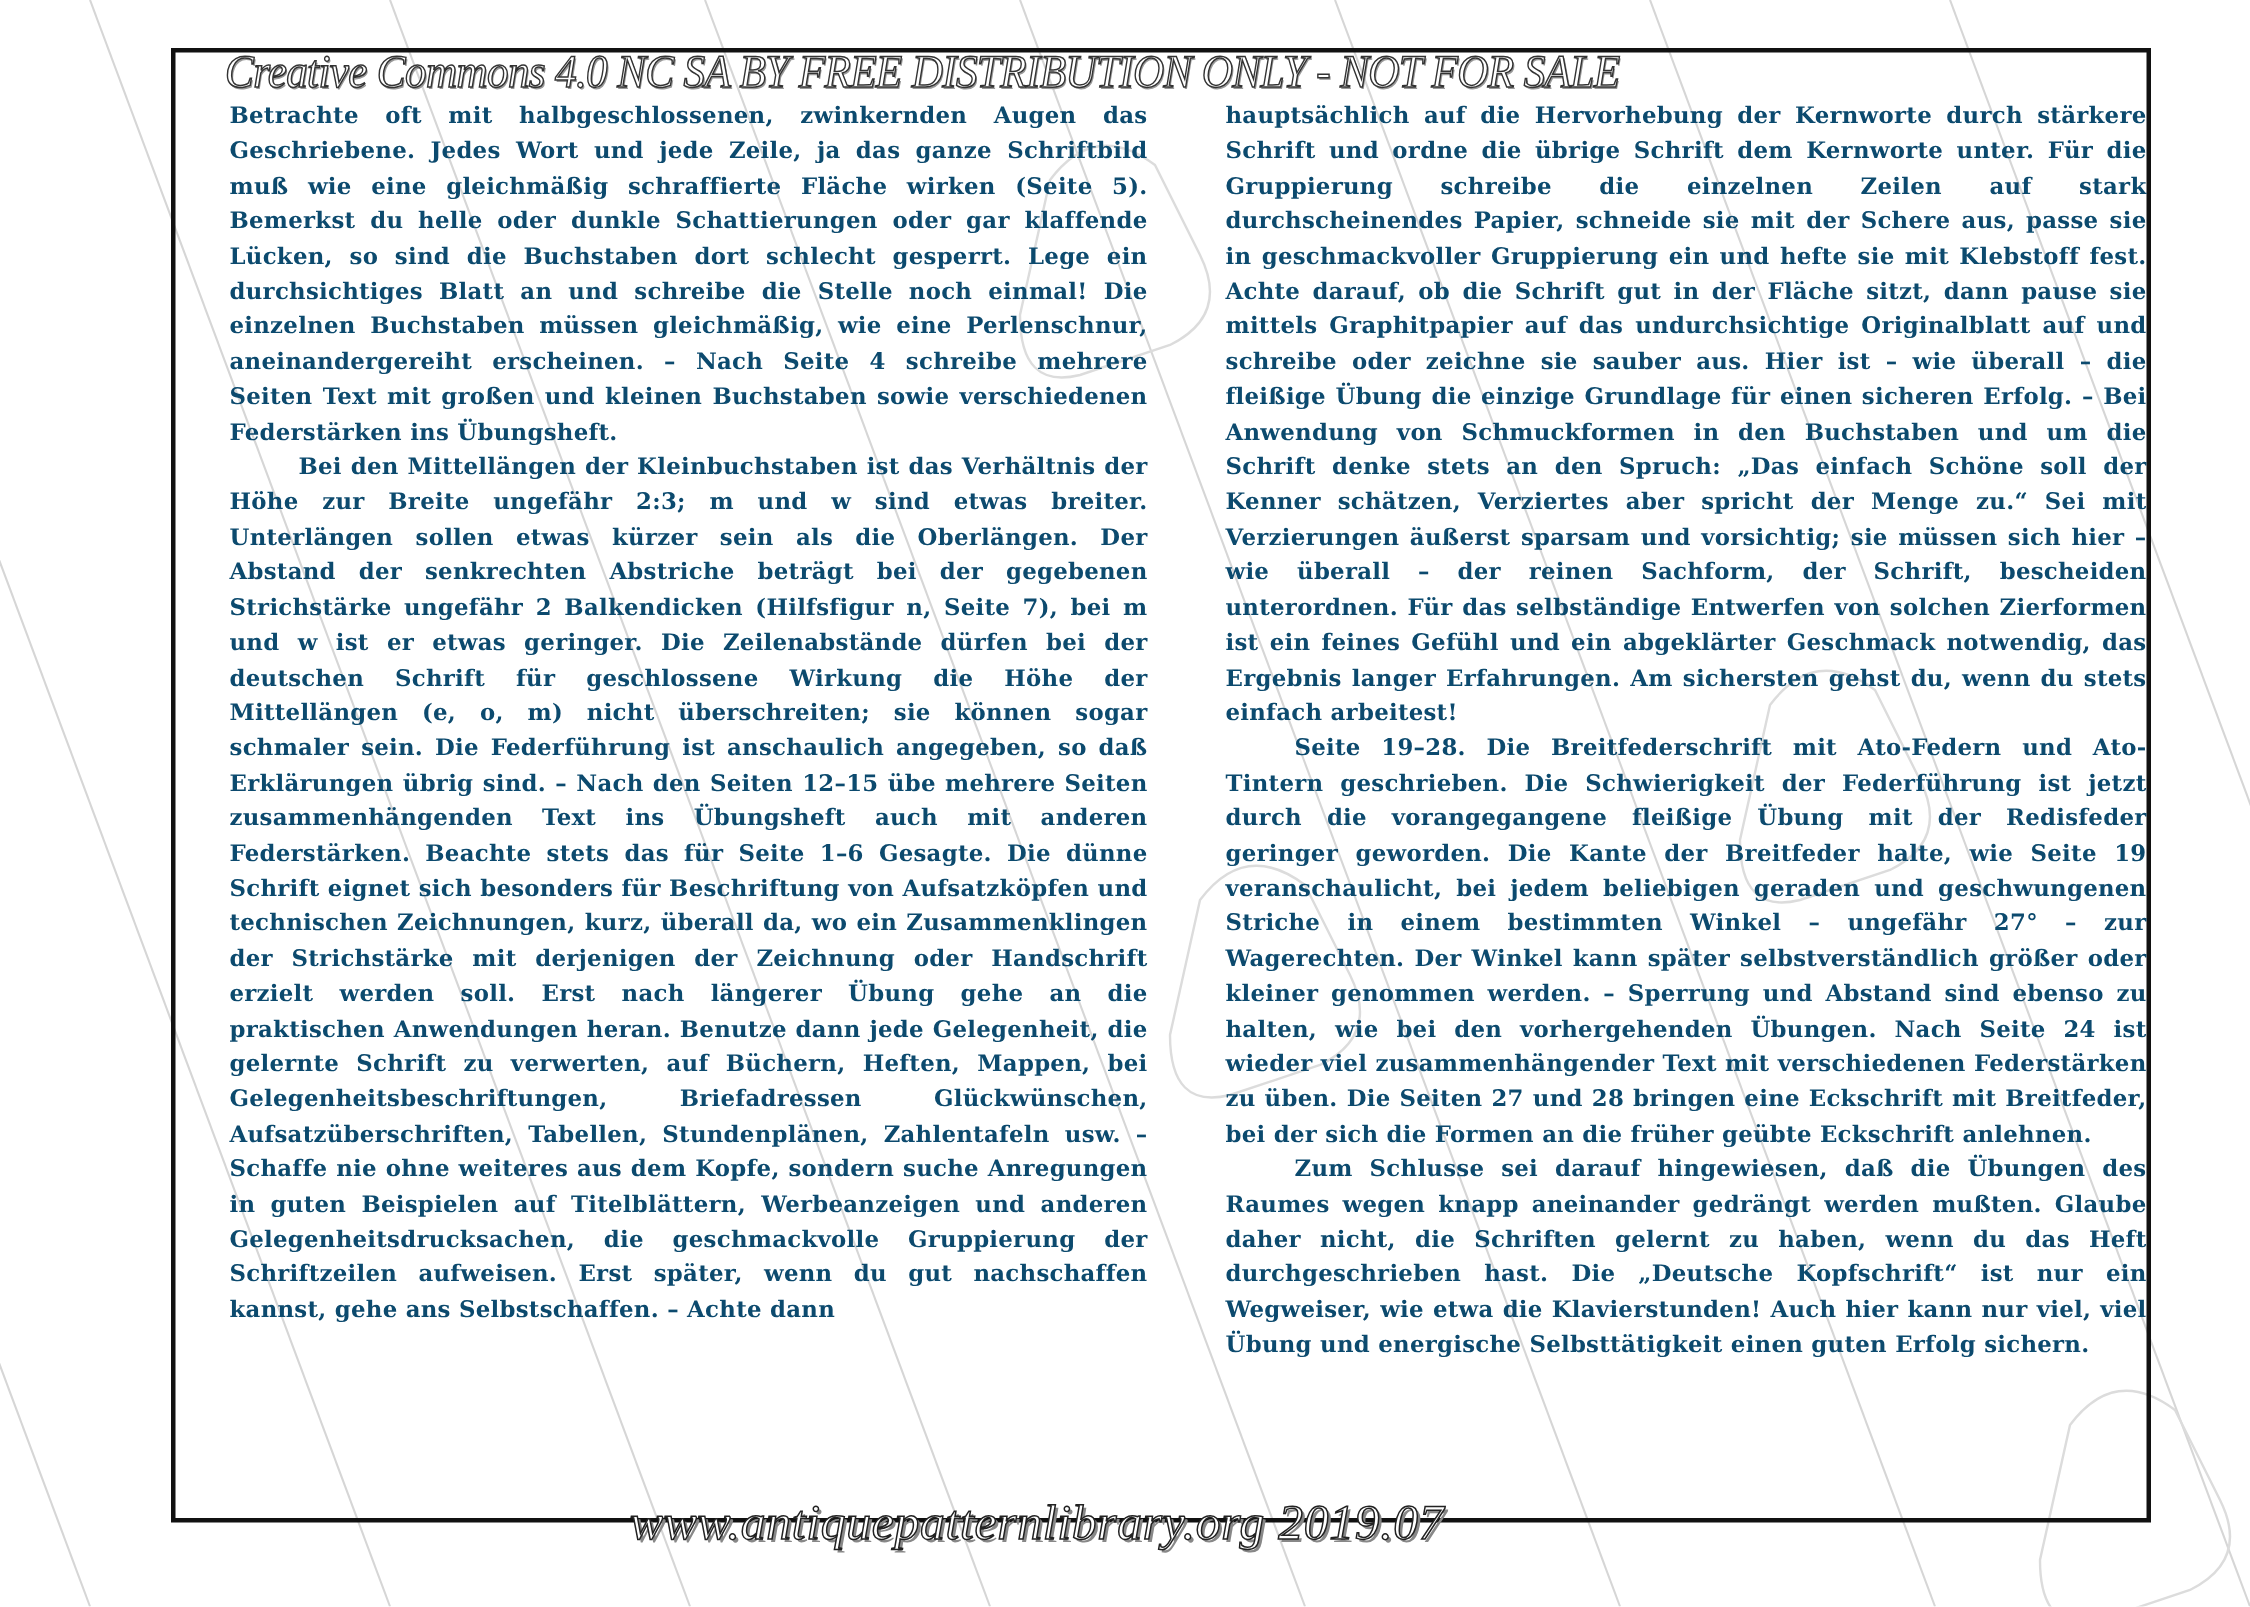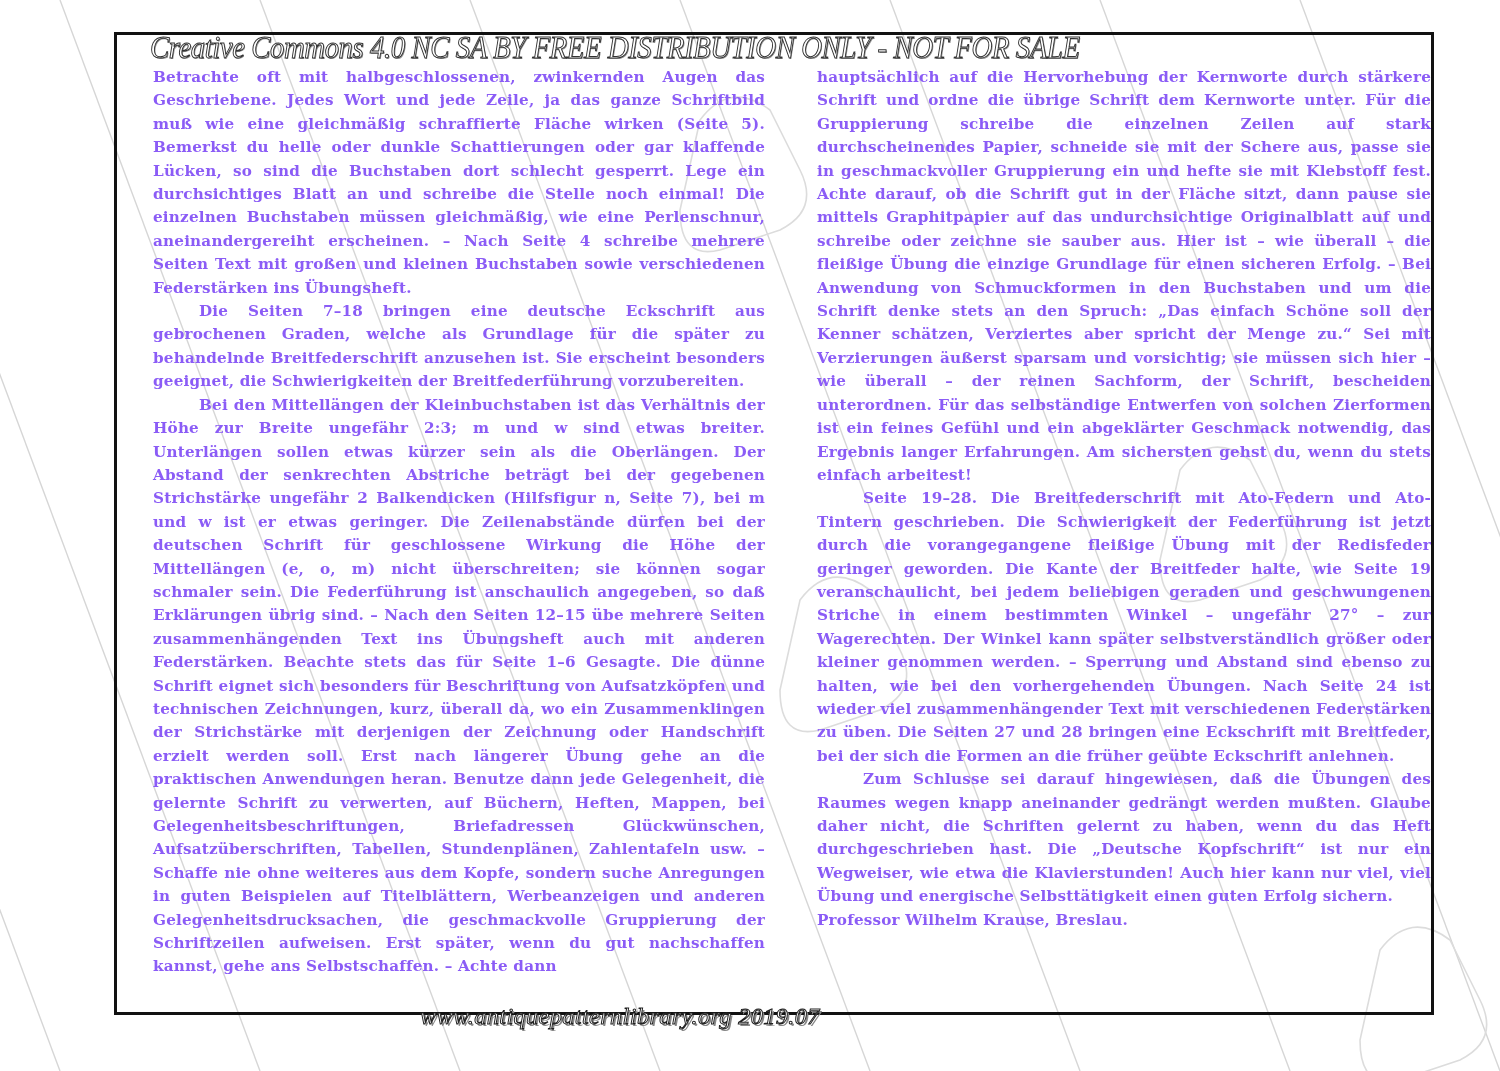--- a/index.html
+++ b/index.html
@@ -23,34 +23,34 @@
     font-size: 31px; line-height: 36px; letter-spacing: -0.5px;
     color: #fff; -webkit-text-stroke: 1px #333;
     white-space: nowrap; z-index: 3; text-align: left;
     text-shadow: 1px 1px 0 #999;
     transform: scaleX(0.93); transform-origin: left center;
   }
   .column {
     position: absolute; top: 66px; z-index: 2;
     font-family: "DejaVu Serif", serif; font-weight: bold;
     font-size: 15.2px; line-height: 23.4px; letter-spacing: 0.2px;
-    text-align: justify; color: #8b5cf6;
+    text-align: justify; color: #0c4a6e;
   }
   .col-left { left: 153px; width: 612px; }
   .col-right { left: 817px; width: 614px; }
   .column p { margin: 0; text-align: justify; text-align-last: left; }
   .column p.indent { text-indent: 46px; }
   .signature {
     margin: 0; text-align: right; padding-right: 52px;
     font-weight: bold;
   }
   .footer-url {
     position: absolute; left: 420px; top: 994px; width: 680px; height: 44px;
     font-family: "Liberation Serif", serif; font-style: italic;
-    font-size: 24px; line-height: 44px; color: #fff;
+    font-size: 33px; line-height: 44px; color: #fff;
     -webkit-text-stroke: 1px #222; white-space: nowrap; z-index: 4;
     letter-spacing: 0.5px;
     text-shadow: 2px 2px 0 #888;
   }
 </style>
 </head>
 <body>
 
 <svg class="watermark-lines" viewBox="0 0 1500 1071" preserveAspectRatio="none">
   <g stroke="#d6d6d6" stroke-width="1.4" fill="none">
@@ -71,24 +71,22 @@
     <path d="M 800 600 q 30 -40 70 -10 l 30 60 q 20 40 -20 60 l -60 20 q -40 10 -40 -40 z"></path>
   </g>
 </svg>
 
 <div class="frame"></div>
 
 <div class="cc-banner">Creative Commons 4.0 NC SA BY FREE DISTRIBUTION ONLY - NOT FOR SALE</div>
 
 <div class="column col-left">
   <p>Betrachte oft mit halbgeschlossenen, zwinkernden Augen das Geschriebene. Jedes Wort und jede Zeile, ja das ganze Schriftbild muß wie eine gleichmäßig schraffierte Fläche wirken (Seite 5). Bemerkst du helle oder dunkle Schattierungen oder gar klaffende Lücken, so sind die Buchstaben dort schlecht gesperrt. Lege ein durchsichtiges Blatt an und schreibe die Stelle noch einmal! Die einzelnen Buchstaben müssen gleichmäßig, wie eine Perlenschnur, aneinandergereiht erscheinen. – Nach Seite 4 schreibe mehrere Seiten Text mit großen und kleinen Buchstaben sowie verschiedenen Federstärken ins Übungsheft.</p>
-  <p class="indent">Die Seiten 7–18 bringen eine deutsche Eckschrift aus gebrochenen Graden, welche als Grundlage für die später zu behandelnde Breitfederschrift anzusehen ist. Sie erscheint besonders geeignet, die Schwierigkeiten der Breitfederführung vorzubereiten.</p>
   <p class="indent">Bei den Mittellängen der Kleinbuchstaben ist das Verhältnis der Höhe zur Breite ungefähr 2:3; m und w sind etwas breiter. Unterlängen sollen etwas kürzer sein als die Oberlängen. Der Abstand der senkrechten Abstriche beträgt bei der gegebenen Strichstärke ungefähr 2 Balkendicken (Hilfsfigur n, Seite 7), bei m und w ist er etwas geringer. Die Zeilenabstände dürfen bei der deutschen Schrift für geschlossene Wirkung die Höhe der Mittellängen (e, o, m) nicht überschreiten; sie können sogar schmaler sein. Die Federführung ist anschaulich angegeben, so daß Erklärungen übrig sind. – Nach den Seiten 12–15 übe mehrere Seiten zusammenhängenden Text ins Übungsheft auch mit anderen Federstärken. Beachte stets das für Seite 1–6 Gesagte. Die dünne Schrift eignet sich besonders für Beschriftung von Aufsatzköpfen und technischen Zeichnungen, kurz, überall da, wo ein Zusammenklingen der Strichstärke mit derjenigen der Zeichnung oder Handschrift erzielt werden soll. Erst nach längerer Übung gehe an die praktischen Anwendungen heran. Benutze dann jede Gelegenheit, die gelernte Schrift zu verwerten, auf Büchern, Heften, Mappen, bei Gelegenheitsbeschriftungen, Briefadressen Glückwünschen, Aufsatzüberschriften, Tabellen, Stundenplänen, Zahlentafeln usw. – Schaffe nie ohne weiteres aus dem Kopfe, sondern suche Anregungen in guten Beispielen auf Titelblättern, Werbeanzeigen und anderen Gelegenheitsdrucksachen, die geschmackvolle Gruppierung der Schriftzeilen aufweisen. Erst später, wenn du gut nachschaffen kannst, gehe ans Selbstschaffen. – Achte dann</p>
 </div>
 
 <div class="column col-right">
   <p>hauptsächlich auf die Hervorhebung der Kernworte durch stärkere Schrift und ordne die übrige Schrift dem Kernworte unter. Für die Gruppierung schreibe die einzelnen Zeilen auf stark durchscheinendes Papier, schneide sie mit der Schere aus, passe sie in geschmackvoller Gruppierung ein und hefte sie mit Klebstoff fest. Achte darauf, ob die Schrift gut in der Fläche sitzt, dann pause sie mittels Graphitpapier auf das undurchsichtige Originalblatt auf und schreibe oder zeichne sie sauber aus. Hier ist – wie überall – die fleißige Übung die einzige Grundlage für einen sicheren Erfolg. – Bei Anwendung von Schmuckformen in den Buchstaben und um die Schrift denke stets an den Spruch: „Das einfach Schöne soll der Kenner schätzen, Verziertes aber spricht der Menge zu.“ Sei mit Verzierungen äußerst sparsam und vorsichtig; sie müssen sich hier – wie überall – der reinen Sachform, der Schrift, bescheiden unterordnen. Für das selbständige Entwerfen von solchen Zierformen ist ein feines Gefühl und ein abgeklärter Geschmack notwendig, das Ergebnis langer Erfahrungen. Am sichersten gehst du, wenn du stets einfach arbeitest!</p>
   <p class="indent">Seite 19–28. Die Breitfederschrift mit Ato-Federn und Ato-Tintern geschrieben. Die Schwierigkeit der Federführung ist jetzt durch die vorangegangene fleißige Übung mit der Redisfeder geringer geworden. Die Kante der Breitfeder halte, wie Seite 19 veranschaulicht, bei jedem beliebigen geraden und geschwungenen Striche in einem bestimmten Winkel – ungefähr 27° – zur Wagerechten. Der Winkel kann später selbstverständlich größer oder kleiner genommen werden. – Sperrung und Abstand sind ebenso zu halten, wie bei den vorhergehenden Übungen. Nach Seite 24 ist wieder viel zusammenhängender Text mit verschiedenen Federstärken zu üben. Die Seiten 27 und 28 bringen eine Eckschrift mit Breitfeder, bei der sich die Formen an die früher geübte Eckschrift anlehnen.</p>
   <p class="indent">Zum Schlusse sei darauf hingewiesen, daß die Übungen des Raumes wegen knapp aneinander gedrängt werden mußten. Glaube daher nicht, die Schriften gelernt zu haben, wenn du das Heft durchgeschrieben hast. Die „Deutsche Kopfschrift“ ist nur ein Wegweiser, wie etwa die Klavierstunden! Auch hier kann nur viel, viel Übung und energische Selbsttätigkeit einen guten Erfolg sichern.</p>
-  <p class="signature">Professor Wilhelm Krause, Breslau.</p>
 </div>
 
 <div class="footer-url">www.antiquepatternlibrary.org 2019.07</div>
 
 </body></html>

